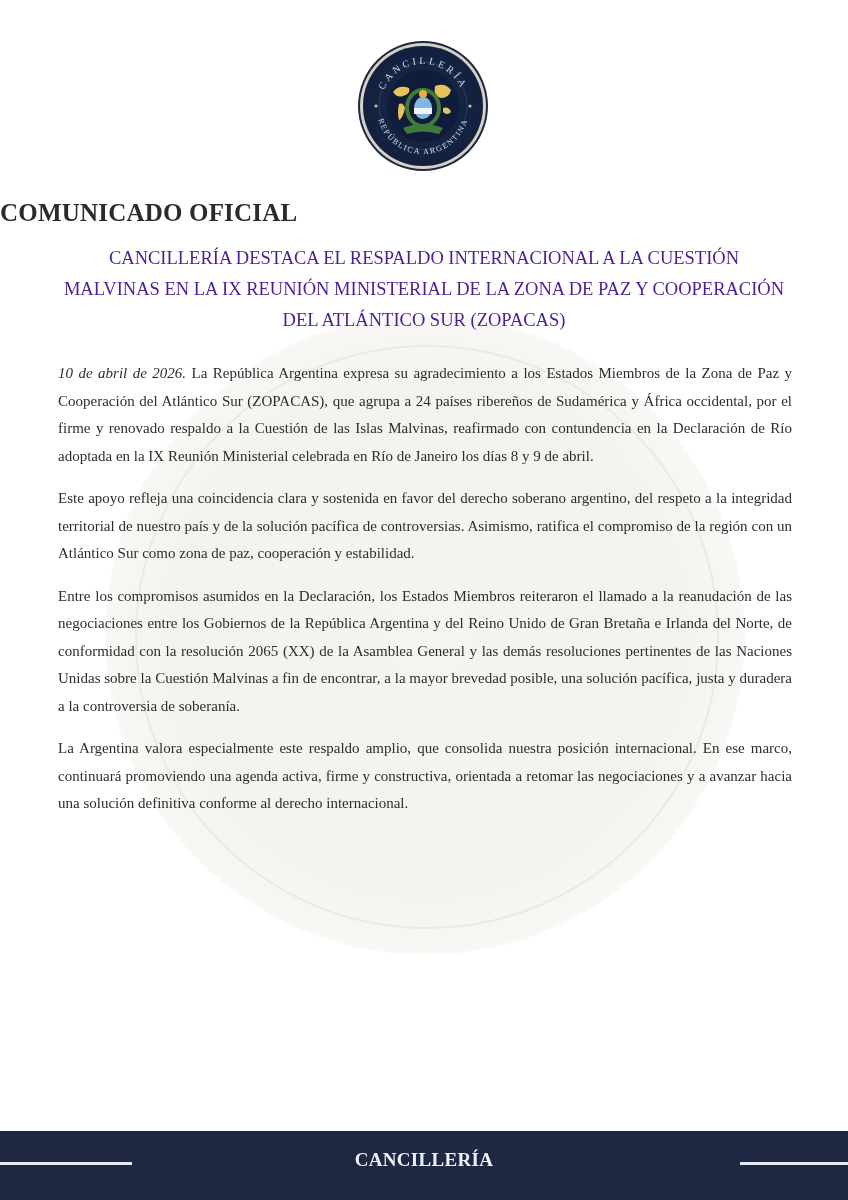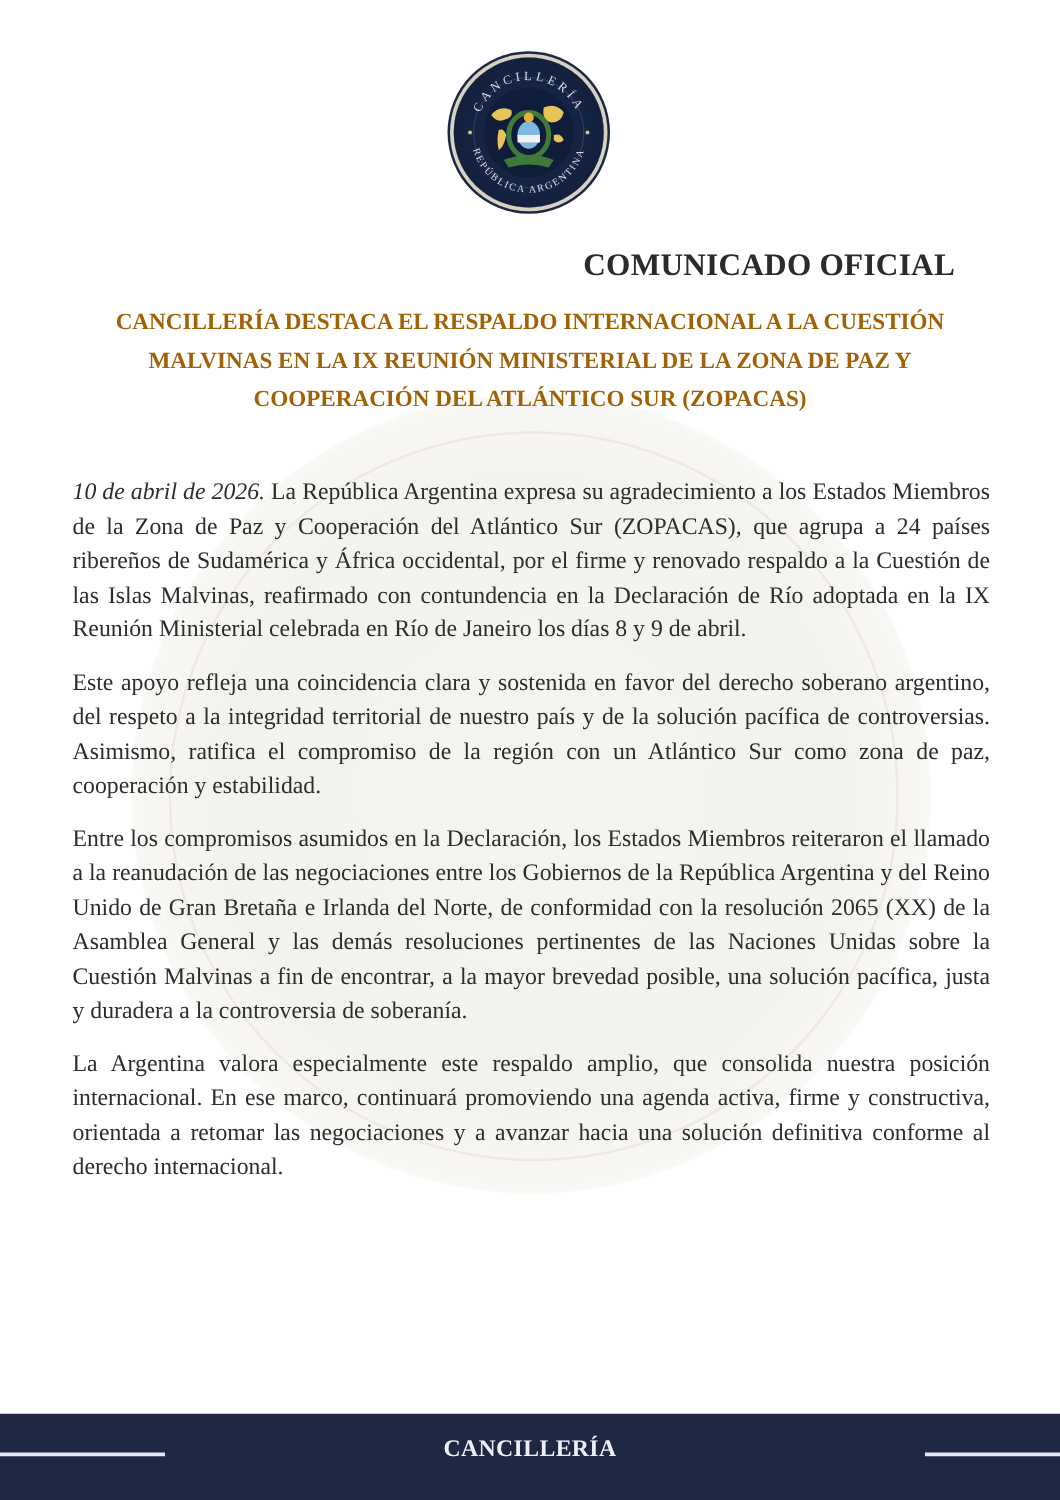--- a/index.html
+++ b/index.html
@@ -22,30 +22,30 @@
   }
   .seal {
     position: absolute; left: 363px; top: 46px; width: 120px; height: 120px;
     border-radius: 50%;
     background: radial-gradient(circle at 50% 50%, #1b2a4a 0%, #142241 60%, #0e1a35 100%);
     box-shadow: 0 0 0 3px #d9d2c0, 0 0 0 5px #1a2747;
     overflow: hidden;
   }
   .seal svg { position: absolute; left: 0; top: 0; }
   .title {
-    position: absolute; left: 0; top: 199px; width: 764px; text-align: right;
+    position: absolute; left: 0; top: 199px; width: 764px; text-align: left;
     font-size: 25px; font-weight: bold; letter-spacing: 0.2px; color: #2b2b2b;
   }
   .subtitle {
     position: absolute; left: 60px; top: 243px; width: 728px; text-align: center;
-    font-size: 18.5px; font-weight: bold; line-height: 31px; color: #a16207;
+    font-size: 18.5px; font-weight: normal; line-height: 31px; color: #4c1d95;
   }
   .body {
-    position: absolute; left: 58px; top: 380px; width: 734px;
-    font-size: 19px; line-height: 27.5px; text-align: justify; color: #2d2d2d;
+    position: absolute; left: 58px; top: 360px; width: 734px;
+    font-size: 15px; line-height: 27.5px; text-align: justify; color: #2d2d2d;
   }
   .body p { margin: 0 0 15px 0; }
   .body em { font-style: italic; }
   .footer {
     position: absolute; left: 0; top: 1131px; width: 848px; height: 69px;
     background: #1e2842;
   }
   .footer .line-left {
     position: absolute; left: 0; top: 31px; width: 132px; height: 3px; background: #e6e9f2;
   }

